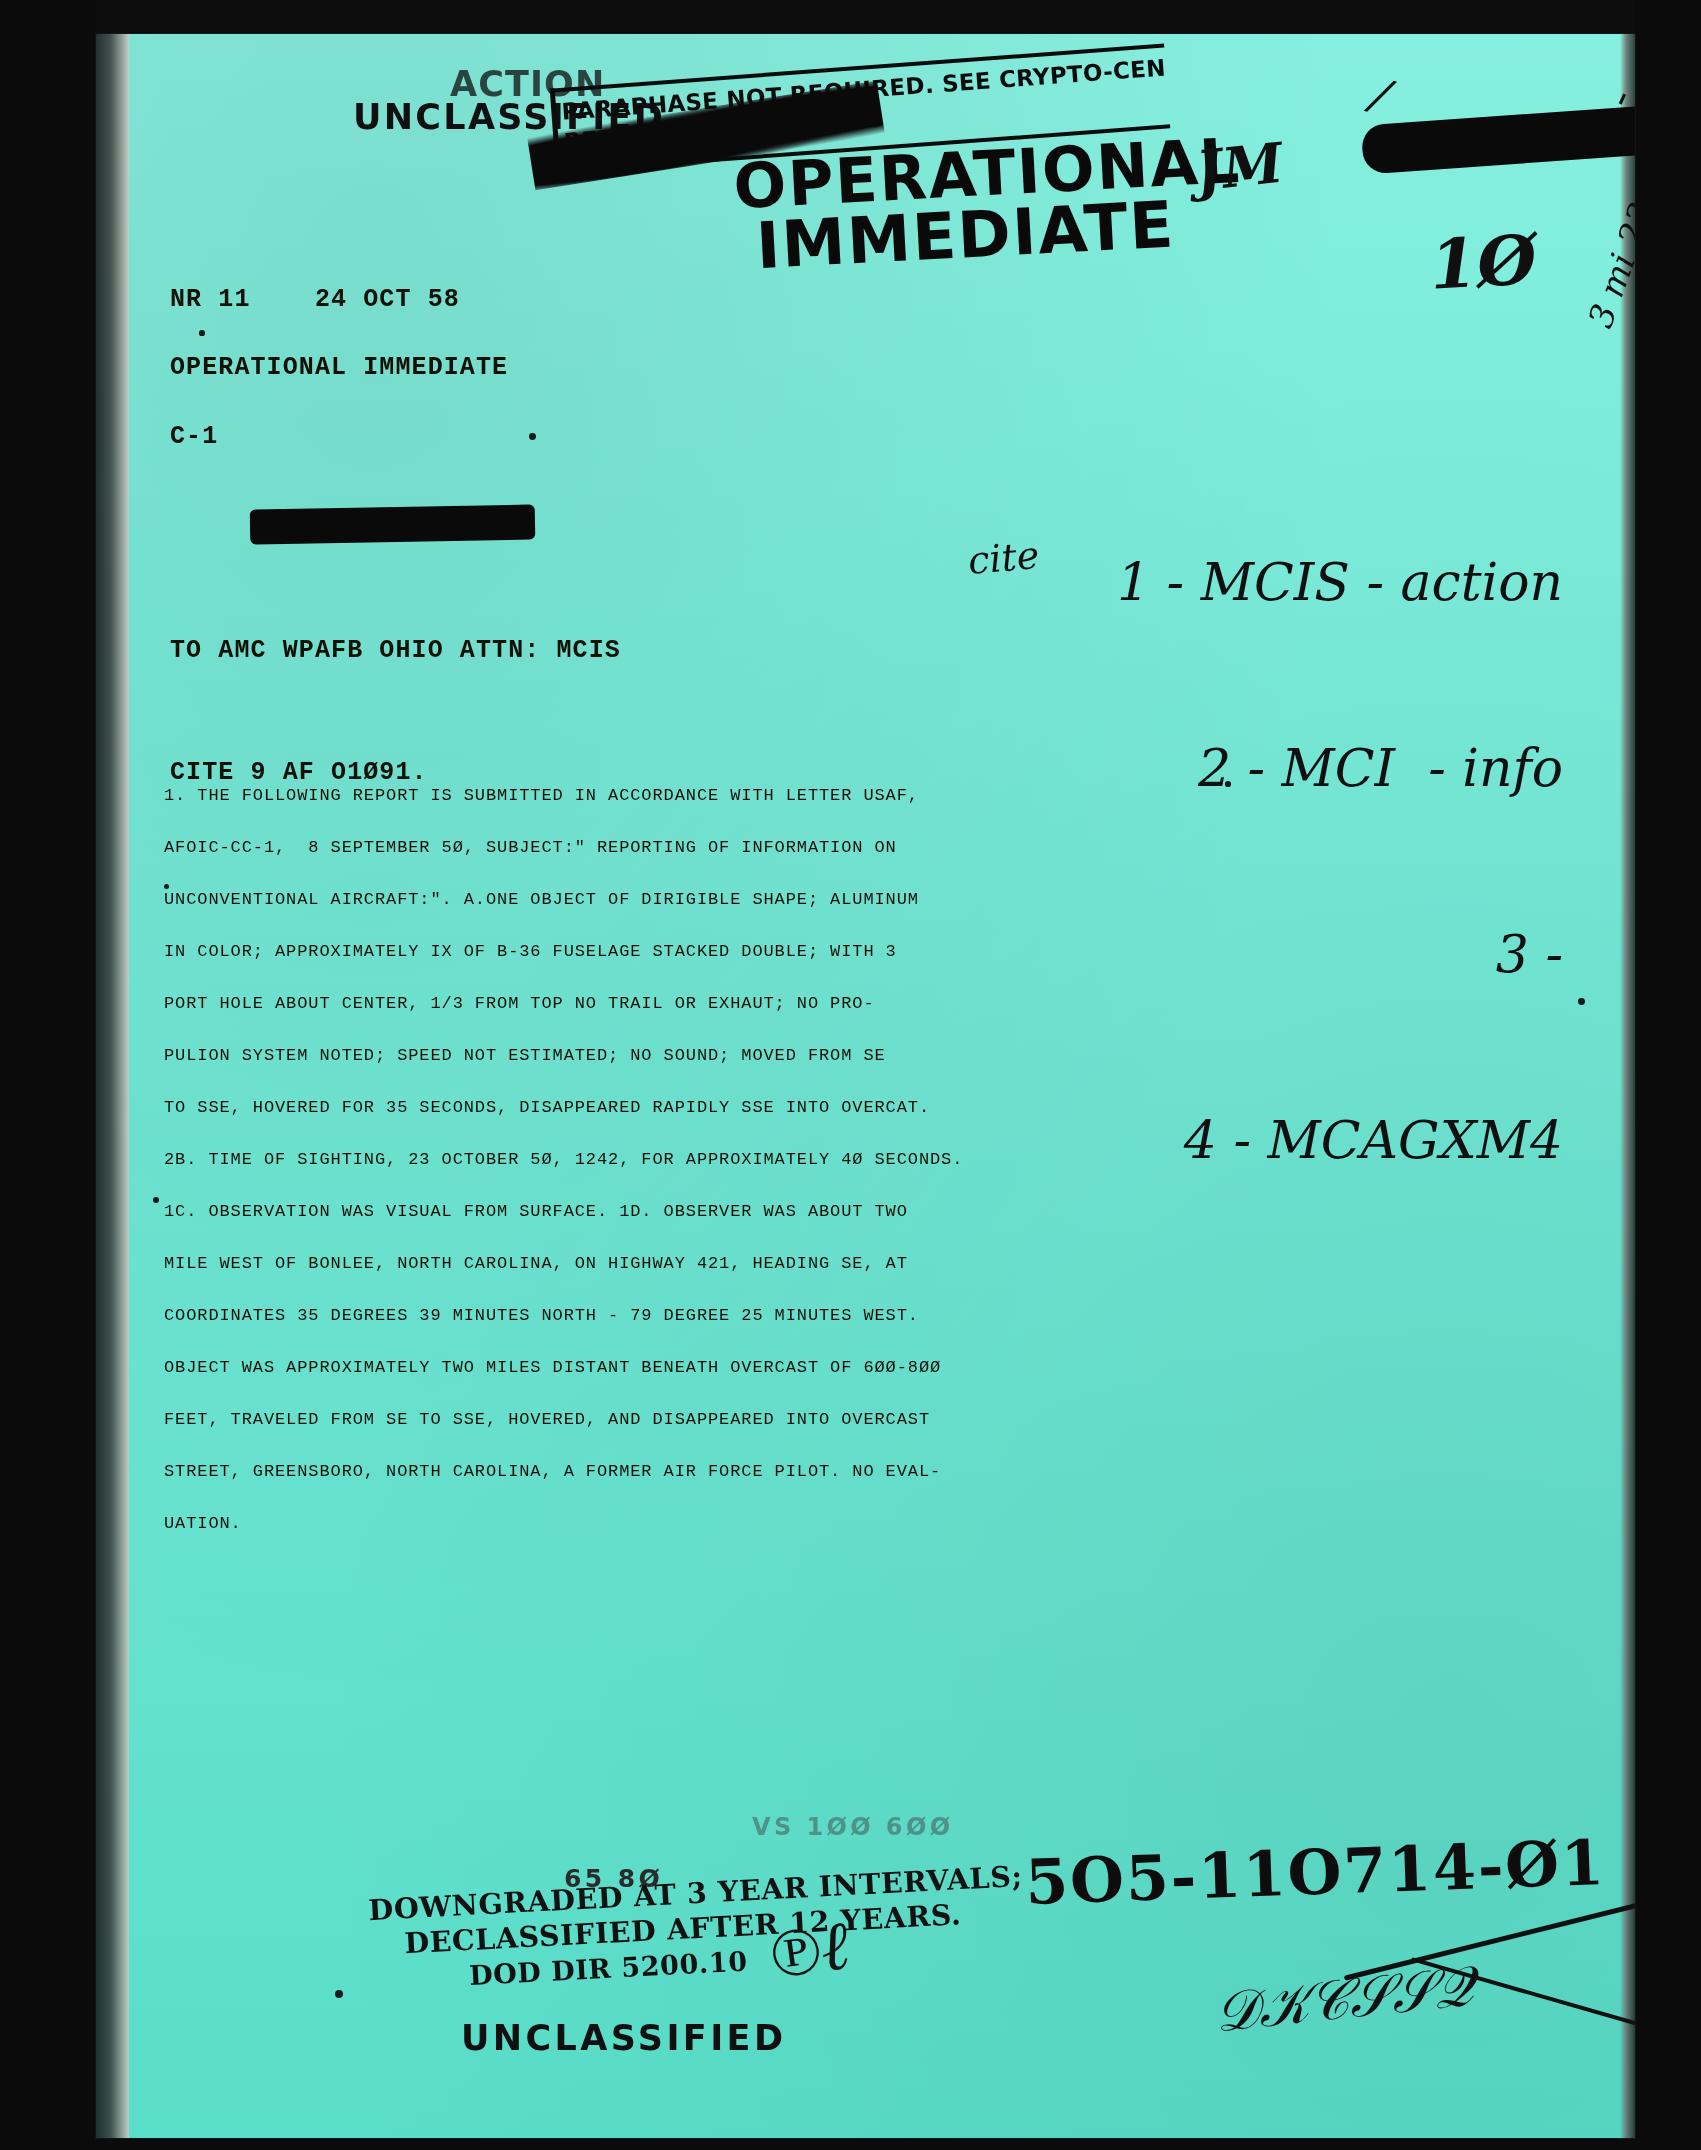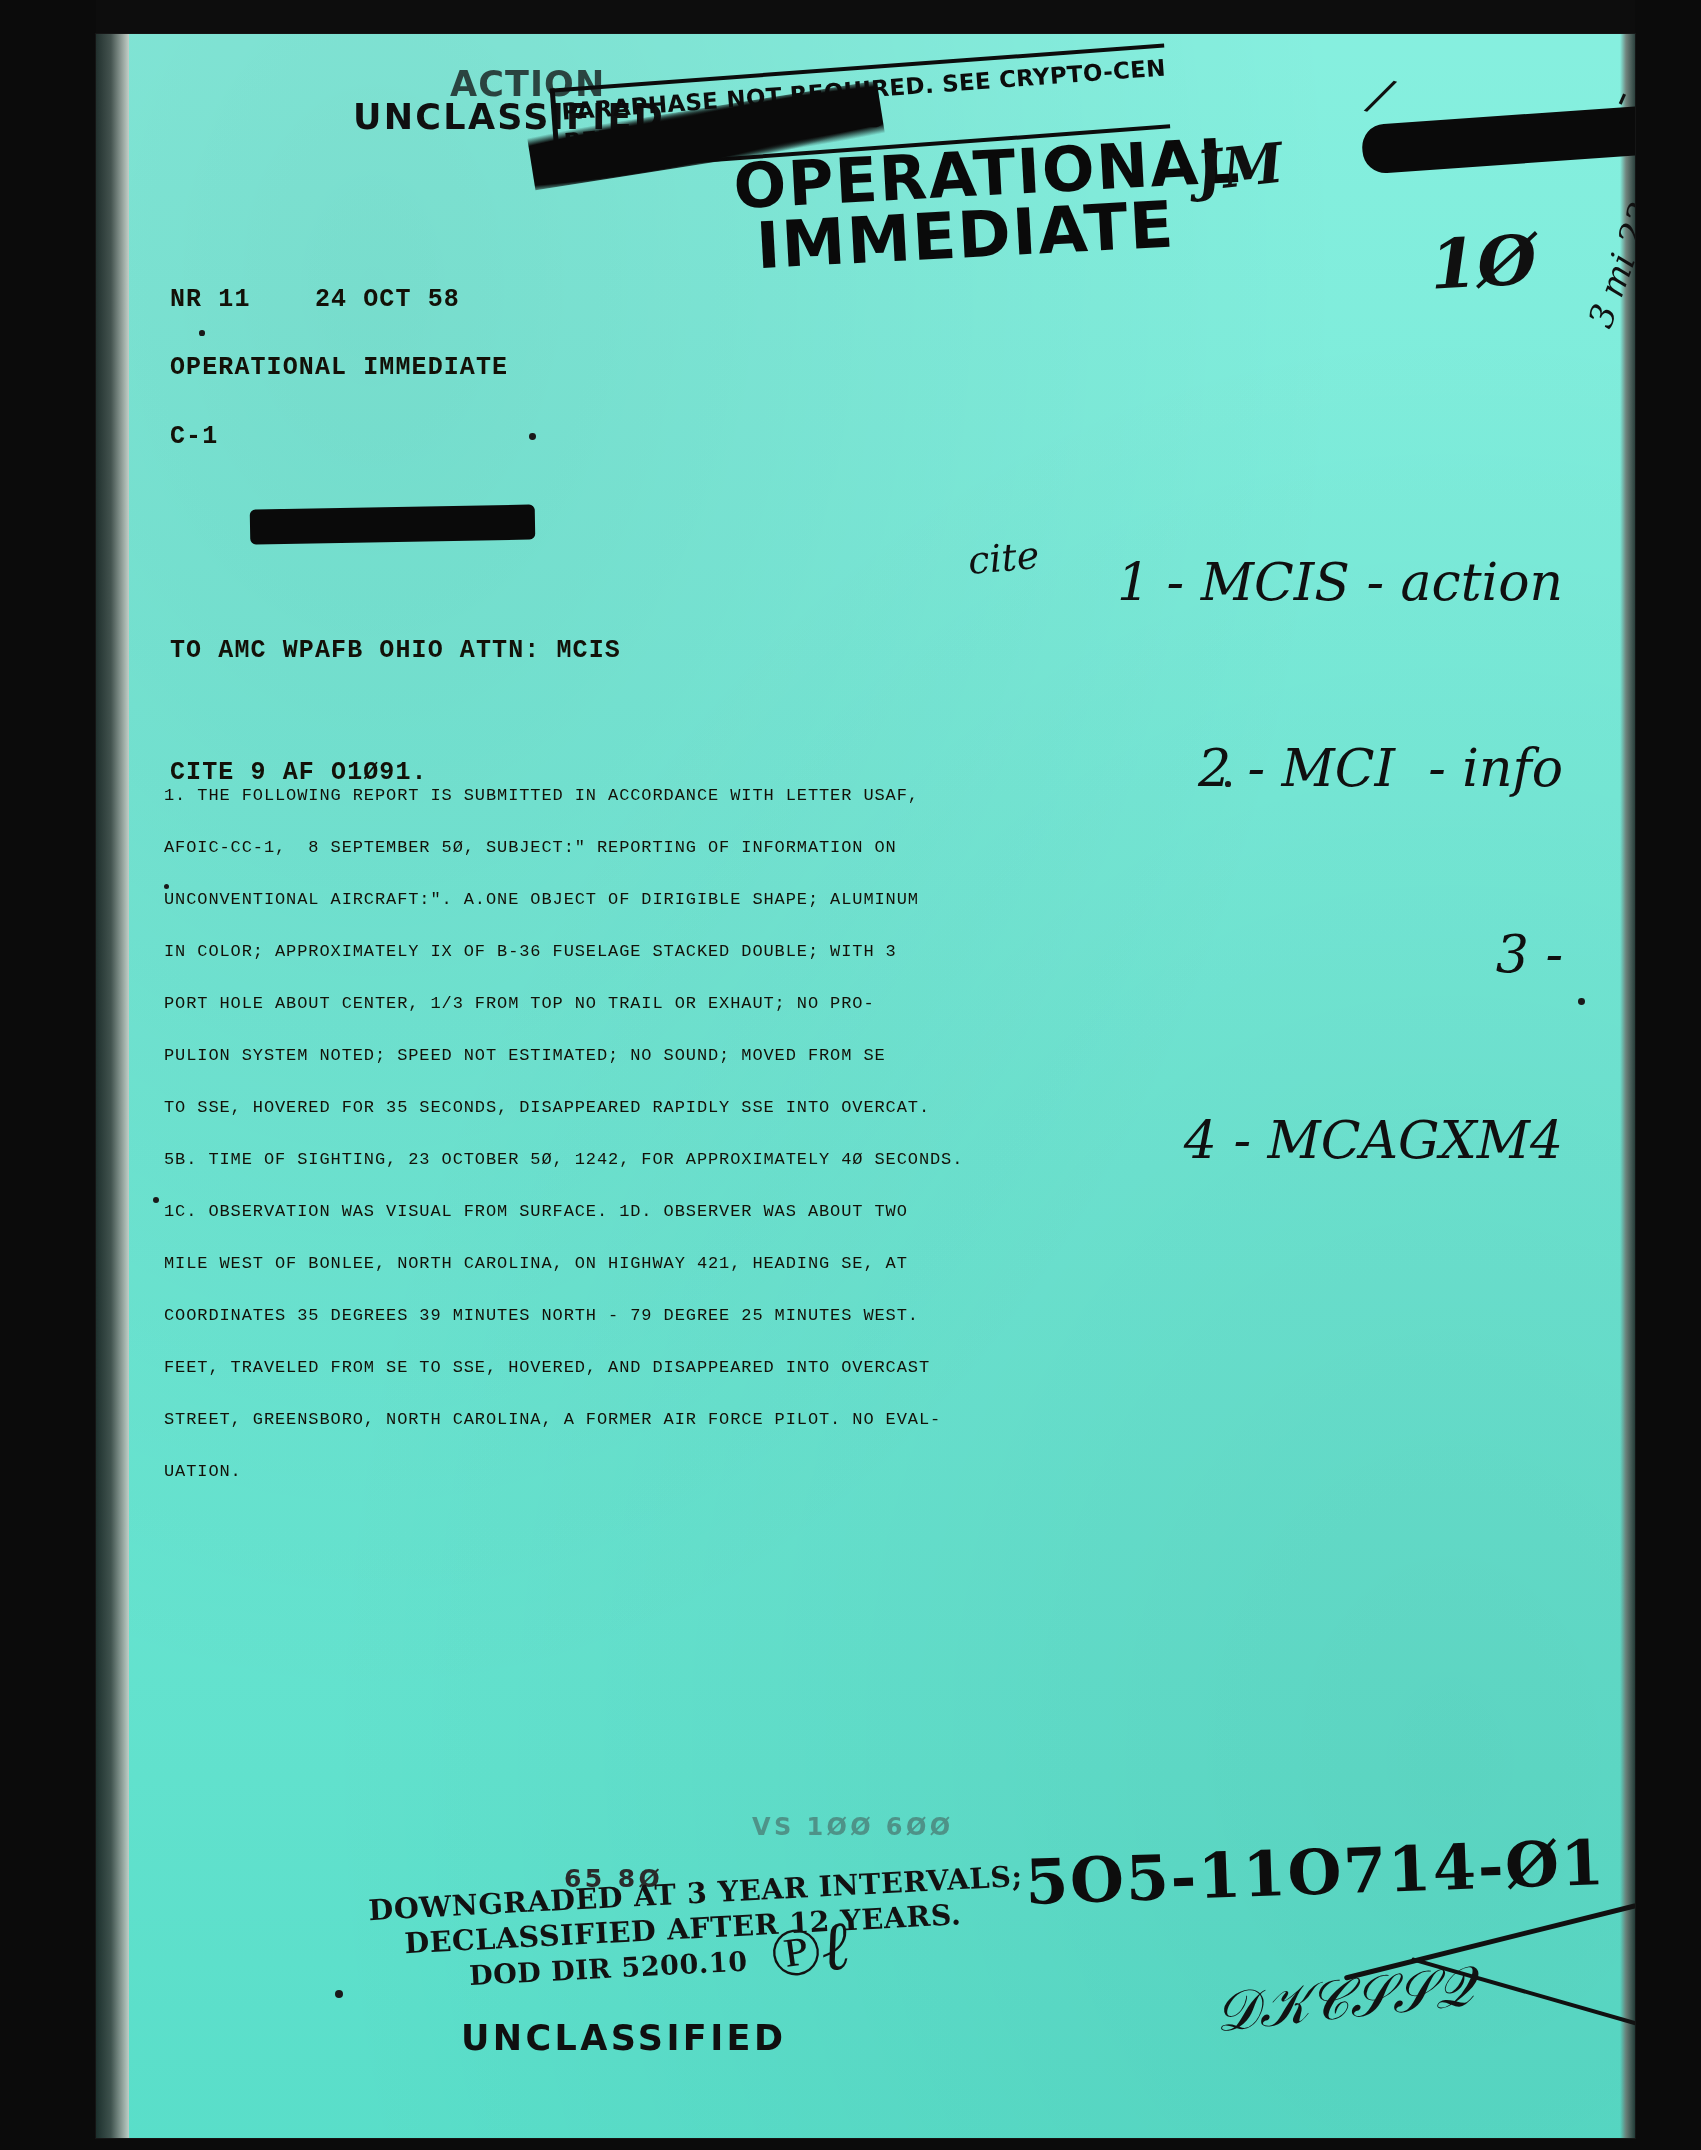--- a/index.html
+++ b/index.html
@@ -365,24 +365,25 @@
     </div>
 
     <div id="body-block">
       <div class="line">1. THE FOLLOWING REPORT IS SUBMITTED IN ACCORDANCE WITH LETTER USAF,</div>
       <div class="line">AFOIC-CC-1,  8 SEPTEMBER 5Ø, SUBJECT:" REPORTING OF INFORMATION ON</div>
       <div class="line">UNCONVENTIONAL AIRCRAFT:". A.ONE OBJECT OF DIRIGIBLE SHAPE; ALUMINUM</div>
       <div class="line">IN COLOR; APPROXIMATELY IX OF B-36 FUSELAGE STACKED DOUBLE; WITH 3</div>
       <div class="line">PORT HOLE ABOUT CENTER, 1/3 FROM TOP NO TRAIL OR EXHAUT; NO PRO-</div>
       <div class="line">PULION SYSTEM NOTED; SPEED NOT ESTIMATED; NO SOUND; MOVED FROM SE</div>
       <div class="line">TO SSE, HOVERED FOR 35 SECONDS, DISAPPEARED RAPIDLY SSE INTO OVERCAT.</div>
-      <div class="line">5B. TIME OF SIGHTING, 23 OCTOBER 5Ø, 1242, FOR APPROXIMATELY 4Ø SECONDS.</div>
+      <div class="line">2B. TIME OF SIGHTING, 23 OCTOBER 5Ø, 1242, FOR APPROXIMATELY 4Ø SECONDS.</div>
       <div class="line">1C. OBSERVATION WAS VISUAL FROM SURFACE. 1D. OBSERVER WAS ABOUT TWO</div>
       <div class="line">MILE WEST OF BONLEE, NORTH CAROLINA, ON HIGHWAY 421, HEADING SE, AT</div>
       <div class="line">COORDINATES 35 DEGREES 39 MINUTES NORTH - 79 DEGREE 25 MINUTES WEST.</div>
+      <div class="line">OBJECT WAS APPROXIMATELY TWO MILES DISTANT BENEATH OVERCAST OF 6ØØ-8ØØ</div>
       <div class="line">FEET, TRAVELED FROM SE TO SSE, HOVERED, AND DISAPPEARED INTO OVERCAST</div>
       <div class="line">STREET, GREENSBORO, NORTH CAROLINA, A FORMER AIR FORCE PILOT. NO EVAL-</div>
       <div class="line">UATION.</div>
     </div>
 
     <div id="faint-65">65 8Ø</div>
     <div id="faint-ghost">VS 1ØØ 6ØØ</div>
 
     <div id="stamp-down">
       <div class="d1">DOWNGRADED AT 3 YEAR INTERVALS;</div>

